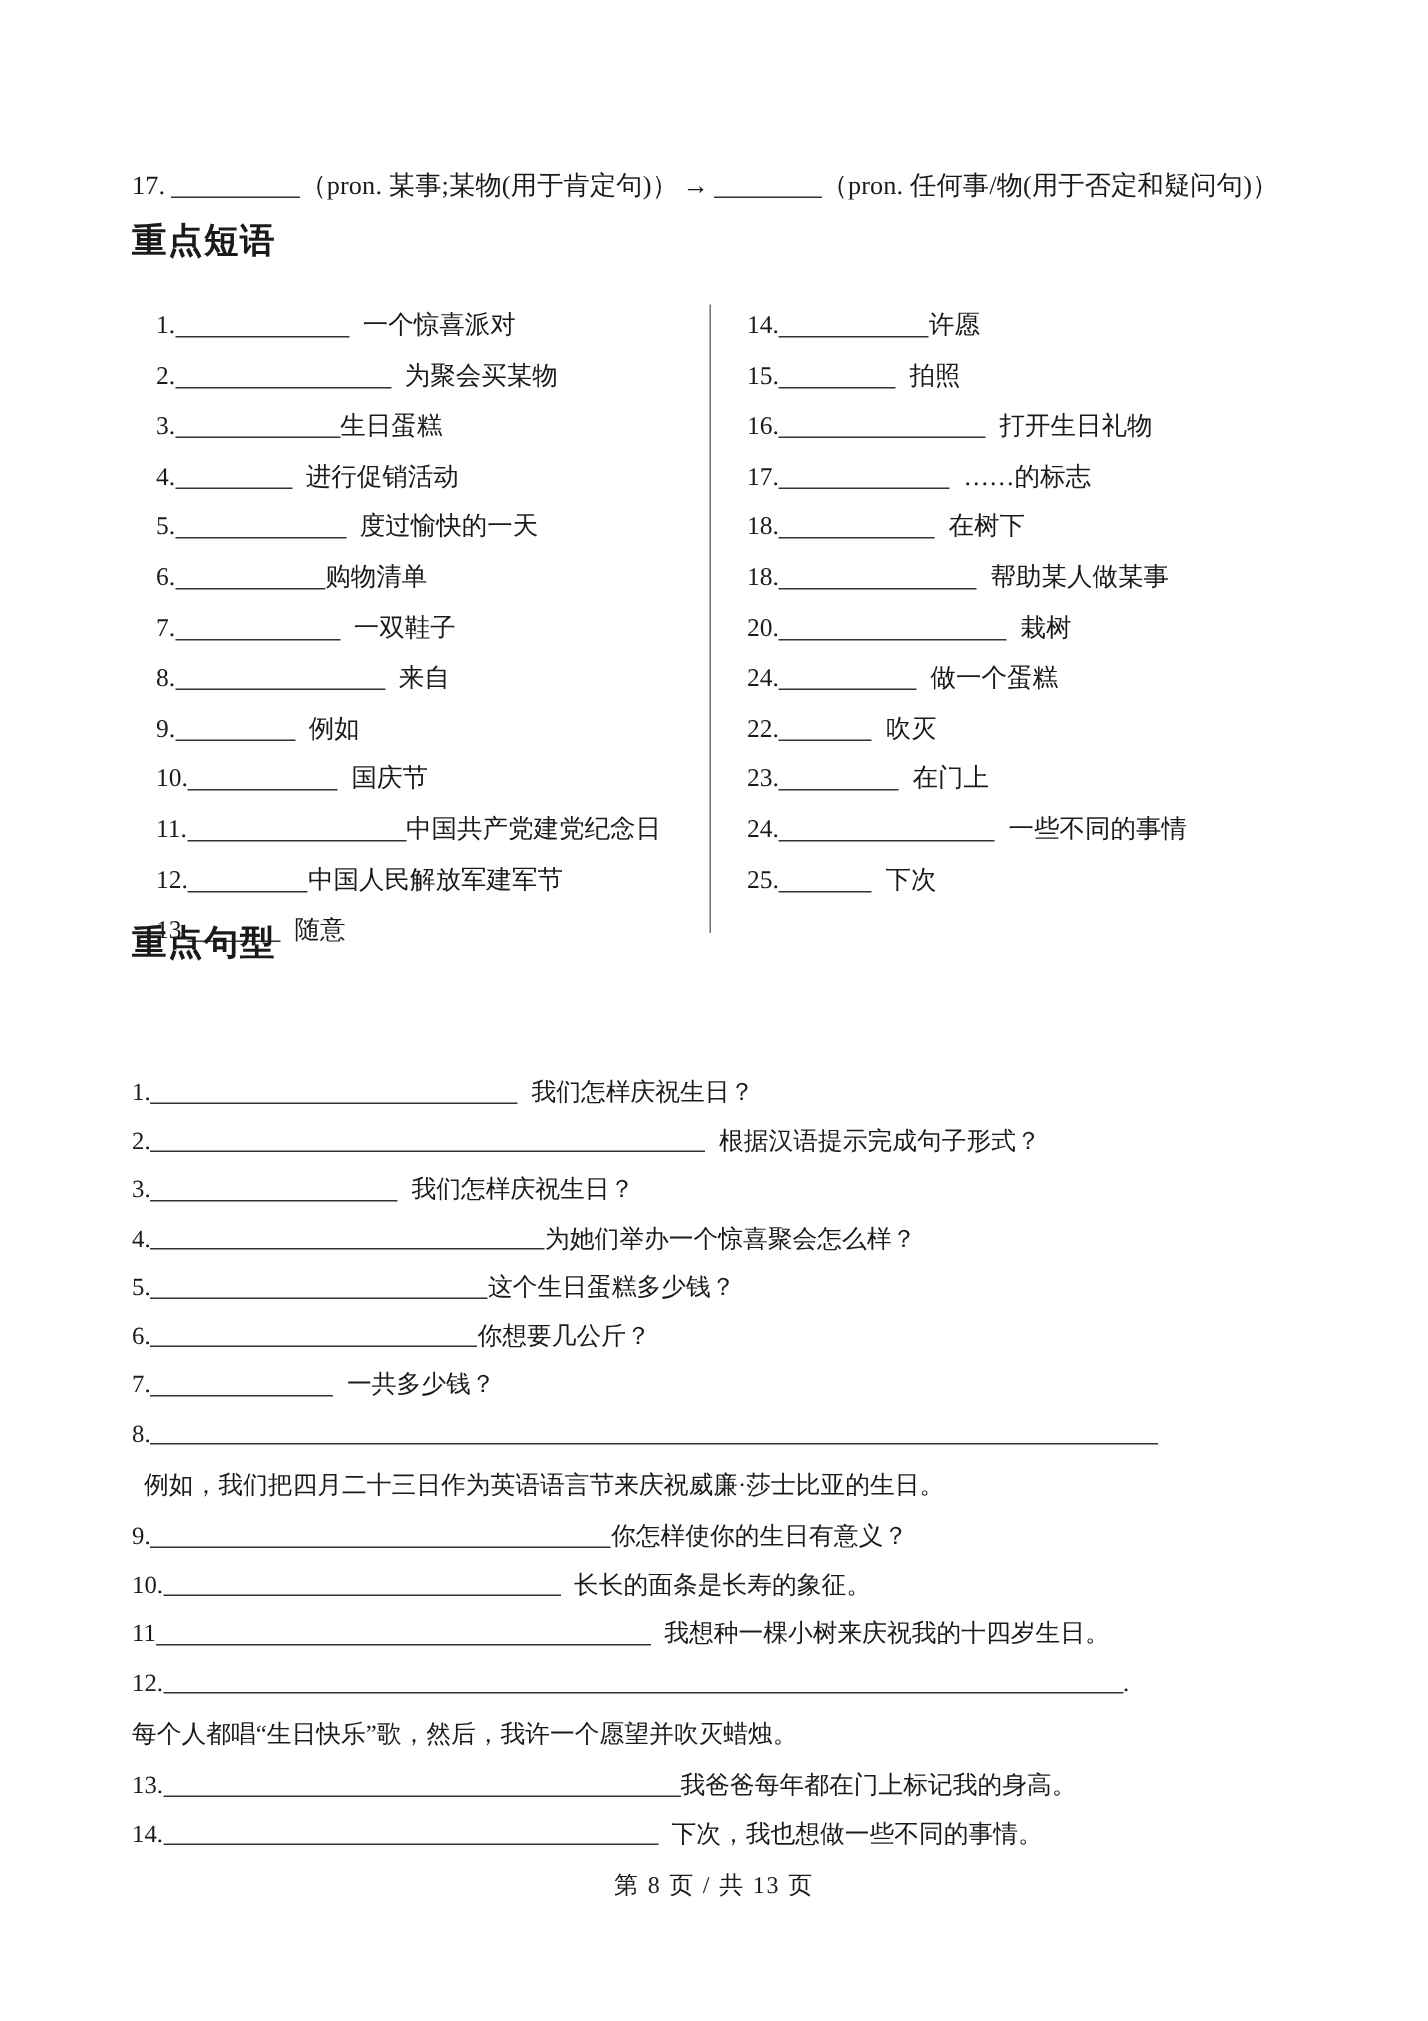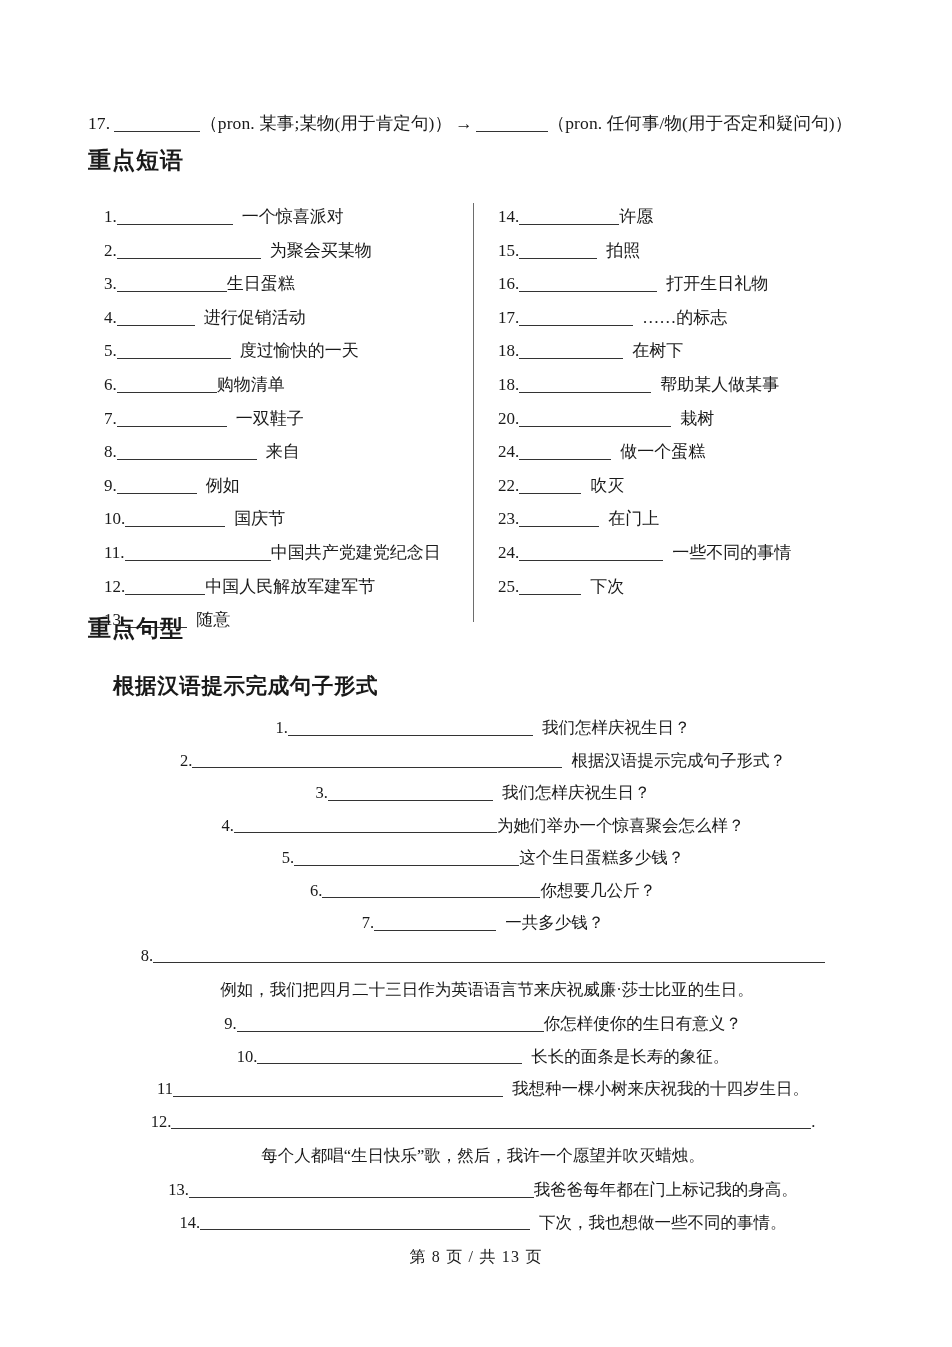--- a/index.html
+++ b/index.html
@@ -101,21 +101,20 @@
   .p-item .cn  { }
   .gap-sm { display:inline-block; width: 4px; }
   .gap-md { display:inline-block; width: 9px; }
 
   
   .sent-block {
     position: absolute;
     left: 88px;
     top: 718px;
     width: 790px;
-    text-align: center;
   }
   .s-item {
     font-size: 16.5px;
     line-height: 20px;
     margin-bottom: 12.5px;
     white-space: nowrap;
   }
   .s-cont {
     font-size: 16.5px;
     line-height: 24px;
@@ -173,21 +172,20 @@
         <div class="p-item"><span class="idx">20.</span><span class="blank" style="width: 152px;"></span><span class="gap-md"></span><span class="cn">栽树</span></div>
         <div class="p-item"><span class="idx">24.</span><span class="blank" style="width: 92px;"></span><span class="gap-md"></span><span class="cn">做一个蛋糕</span></div>
         <div class="p-item"><span class="idx">22.</span><span class="blank" style="width: 62px;"></span><span class="gap-md"></span><span class="cn">吹灭</span></div>
         <div class="p-item"><span class="idx">23.</span><span class="blank" style="width: 80px;"></span><span class="gap-md"></span><span class="cn">在门上</span></div>
         <div class="p-item"><span class="idx">24.</span><span class="blank" style="width: 144px;"></span><span class="gap-md"></span><span class="cn">一些不同的事情</span></div>
         <div class="p-item"><span class="idx">25.</span><span class="blank" style="width: 62px;"></span><span class="gap-md"></span><span class="cn">下次</span></div>
       </div>
   </div>
 
   <div class="sec-head" id="head-patterns">重点句型</div>
-  <div class="sub-head">根据汉语提示完成句子形式</div>
 
   <div class="sent-block" id="sentences">
       <div class="s-item"><span>1.</span><span class="blank" style="width: 245px;"></span><span class="gap-md"></span><span>我们怎样庆祝生日？</span></div>
       <div class="s-item"><span>2.</span><span class="blank" style="width: 370px;"></span><span class="gap-md"></span><span>根据汉语提示完成句子形式？</span></div>
       <div class="s-item"><span>3.</span><span class="blank" style="width: 165px;"></span><span class="gap-md"></span><span>我们怎样庆祝生日？</span></div>
       <div class="s-item"><span>4.</span><span class="blank" style="width: 263px;"></span><span>为她们举办一个惊喜聚会怎么样？</span></div>
       <div class="s-item"><span>5.</span><span class="blank" style="width: 225px;"></span><span>这个生日蛋糕多少钱？</span></div>
       <div class="s-item"><span>6.</span><span class="blank" style="width: 218px;"></span><span>你想要几公斤？</span></div>
       <div class="s-item"><span>7.</span><span class="blank" style="width: 122px;"></span><span class="gap-md"></span><span>一共多少钱？</span></div>
       <div class="s-item"><span>8.</span><span class="blank" style="width: 672px;"></span></div>

